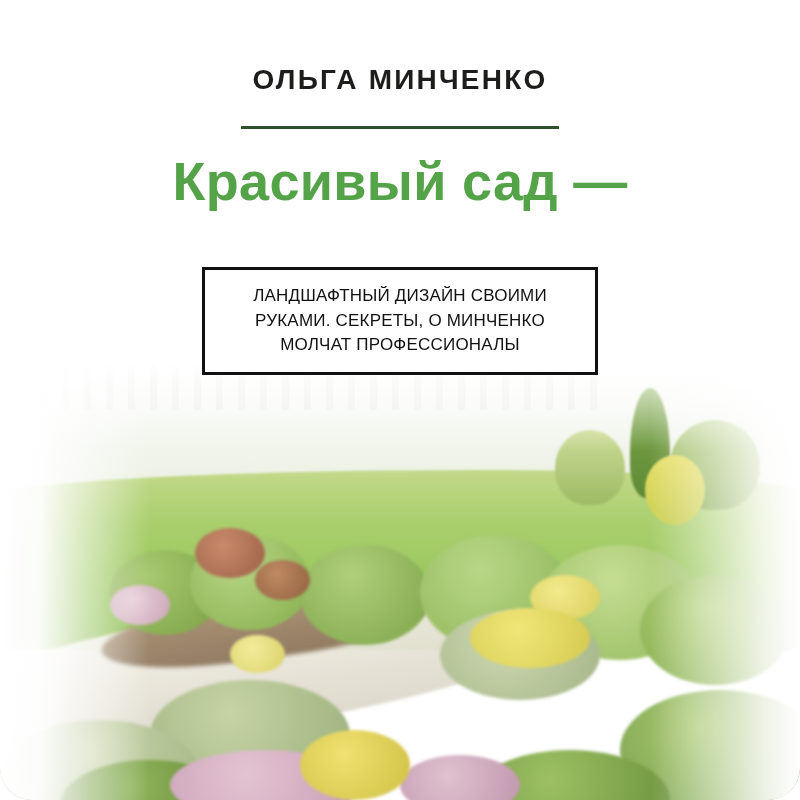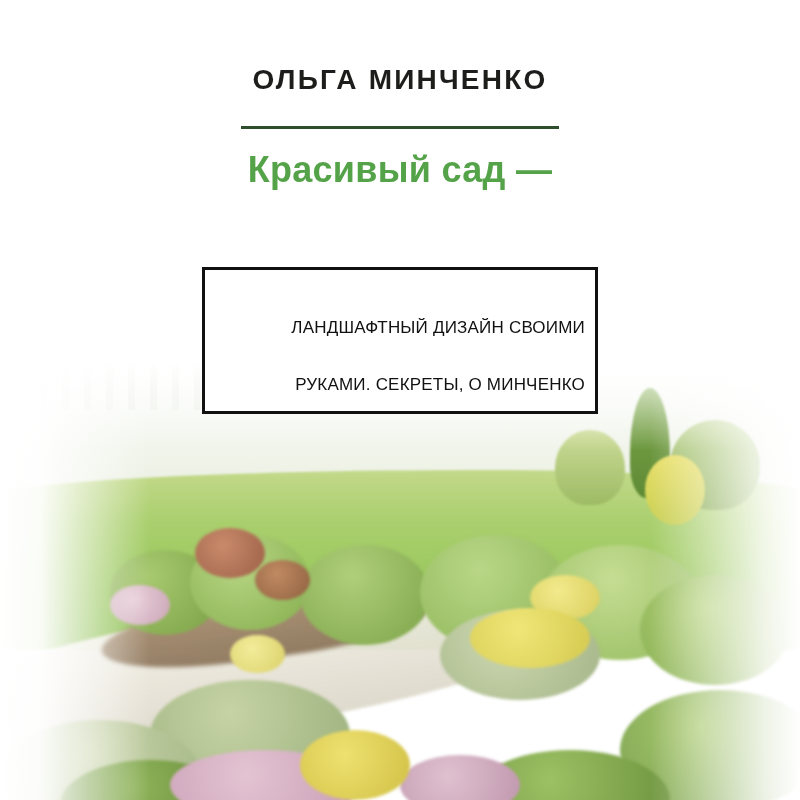--- a/index.html
+++ b/index.html
@@ -13,20 +13,21 @@
     overflow: hidden;
     font-family: "Liberation Sans", sans-serif;
   }
 
   .cover {
     position: relative;
     width: 800px;
     height: 800px;
     background: #ffffff;
     overflow: hidden;
+    border-radius: 32px;
   }
 
   
   .photo {
     position: absolute;
     left: 0;
     right: 0;
     top: 360px;
     height: 440px;
     overflow: hidden;
@@ -210,64 +211,64 @@
     height: 3px;
     background: #2f4f2c;
   }
 
   .title {
     position: absolute;
     left: 0; right: 0;
     top: 148px;
     text-align: center;
     color: #55a349;
-    font-size: 36px;
+    font-size: 54px;
     font-weight: bold;
     line-height: 1.24;
     letter-spacing: 0.3px;
   }
 
   .subtitle-box {
     position: absolute;
     left: 50%;
     transform: translateX(-50%);
     top: 267px;
     width: 396px;
     box-sizing: border-box;
     border: 3px solid #111111;
     background: #ffffff;
     padding: 14px 10px 14px 10px;
     z-index: 50;
   }
   .subtitle-box .line {
-    text-align: right;
+    text-align: center;
     color: #111111;
     font-size: 17px;
     line-height: 1.45;
     letter-spacing: 0.2px;
     font-weight: 500;
-    margin-top: 32px;
   }
 </style>
 </head>
 <body>
 
 <div class="cover">
 
   <div class="author">ОЛЬГА МИНЧЕНКО</div>
 
   <div class="rule"></div>
 
   <div class="title">
     <div>Красивый сад —</div>
   </div>
 
   <div class="subtitle-box">
     <div class="line">ЛАНДШАФТНЫЙ ДИЗАЙН СВОИМИ</div>
     <div class="line">РУКАМИ. СЕКРЕТЫ, О МИНЧЕНКО</div>
+    <div class="line">МОЛЧАТ ПРОФЕССИОНАЛЫ</div>
   </div>
 
   <div class="photo">
     <div class="sky"></div>
     <div class="fence"></div>
     <div class="lawn"></div>
 
     <div class="tree bush2"></div>
     <div class="tree conifer"></div>
     <div class="tree bush1"></div>

